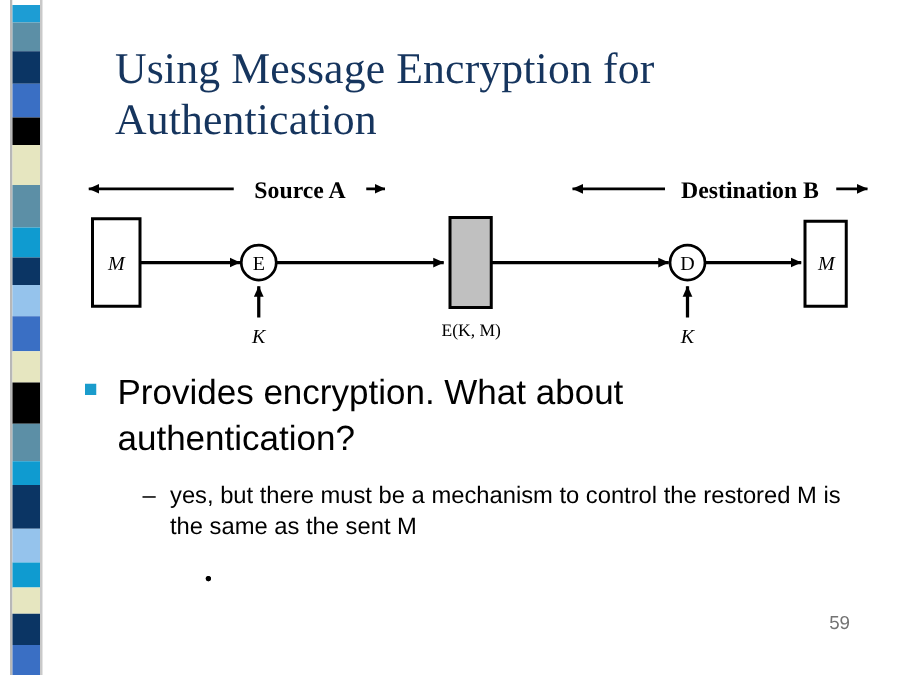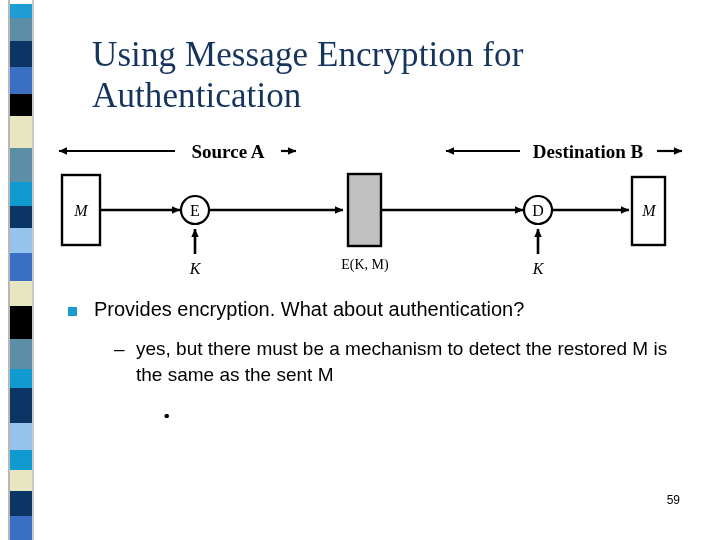--- a/index.html
+++ b/index.html
@@ -44,40 +44,40 @@
     font-family: "Liberation Serif", serif;
     font-size: 35px;
     line-height: 1.18;
     color: #16355e;
     letter-spacing: 0.1px;
   }
 
   
   #diagram {
     position: absolute;
-    left: 45px;
+    left: 57px;
     top: 132px;
     width: 660px;
     height: 150px;
   }
   #diagram svg { display: block; }
 
   
   #body {
     position: absolute;
     left: 62px;
     top: 296px;
     width: 620px;
     color: #000000;
   }
 
   .lvl1 {
     position: relative;
     padding-left: 32px;
-    font-size: 20px;
+    font-size: 28px;
     line-height: 1.32;
     margin-bottom: 4px;
   }
   .lvl1 .marker {
     position: absolute;
     left: 6px;
     top: 11px;
     width: 9px;
     height: 9px;
     background: #1a9ccc;
@@ -112,22 +112,22 @@
     top: 0px;
     font-size: 15.5px;
     line-height: 1.42;
   }
 
   
   #page-number {
     position: absolute;
     right: 27px;
     bottom: 33px;
-    font-size: 12px;
-    color: #000000;
+    font-size: 15px;
+    color: #737373;
   }
 </style>
 </head>
 <body>
 
 <div id="slide">
 
   <div id="sidebar">
       <div class="swatch" style="background: rgb(255, 255, 255); height: 4px;"></div>
       <div class="swatch" style="background: rgb(29, 157, 212); height: 14px;"></div>
@@ -210,21 +210,21 @@
     </svg>
   </div>
 
   <div id="body">
     <div class="lvl1">
       <span class="marker" style="background: rgb(26, 156, 204);"></span>
       <span>Provides encryption. What about authentication?</span>
     </div>
     <div class="lvl2">
       <span class="marker">–</span>
-      <span>yes, but there must be a mechanism to detect the restored M is the same as the sent M</span>
+      <span>yes, but there must be a mechanism to control the restored M is the same as the sent M</span>
     </div>
     <div class="lvl3 first">
       <span class="marker">•</span>
     </div>
     <div class="lvl3">
       <span class="marker">•</span>
     </div>
   </div>
 
   <div id="page-number">59</div>

